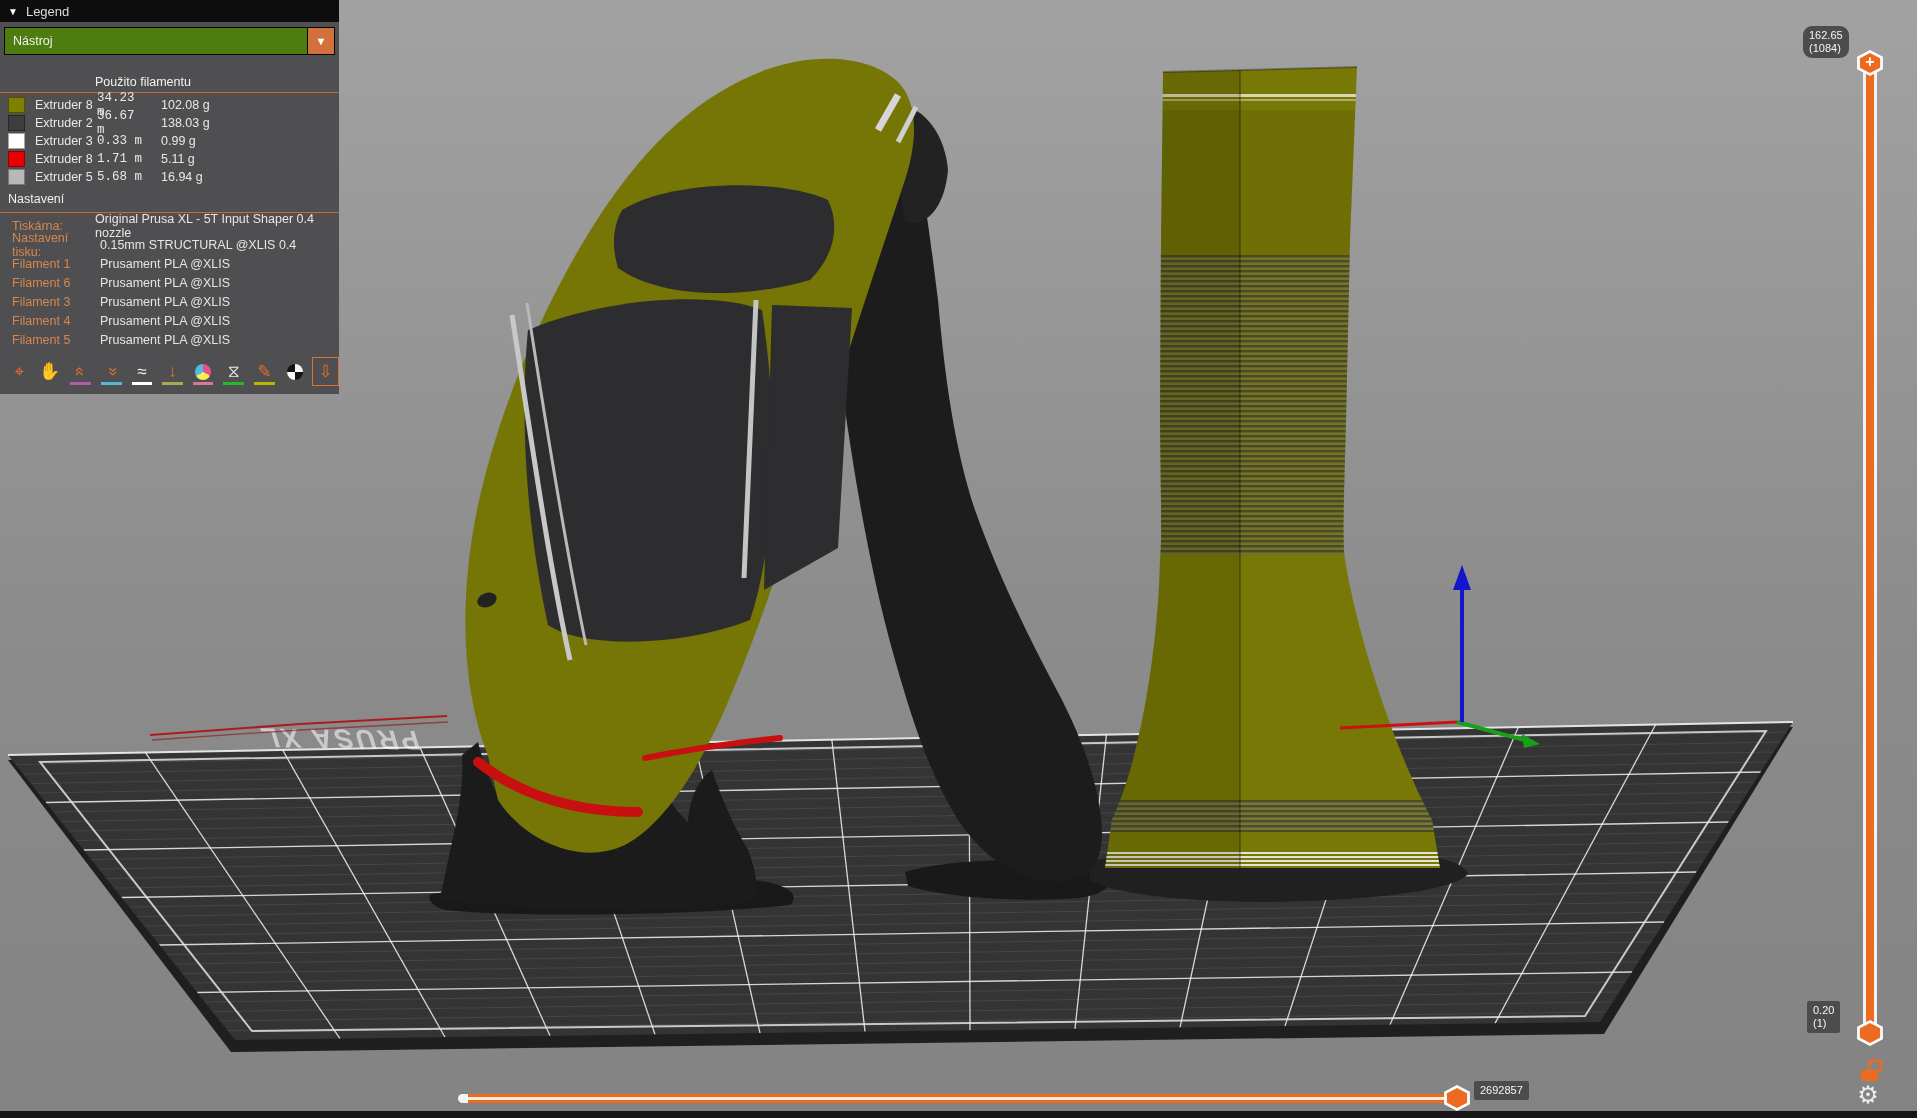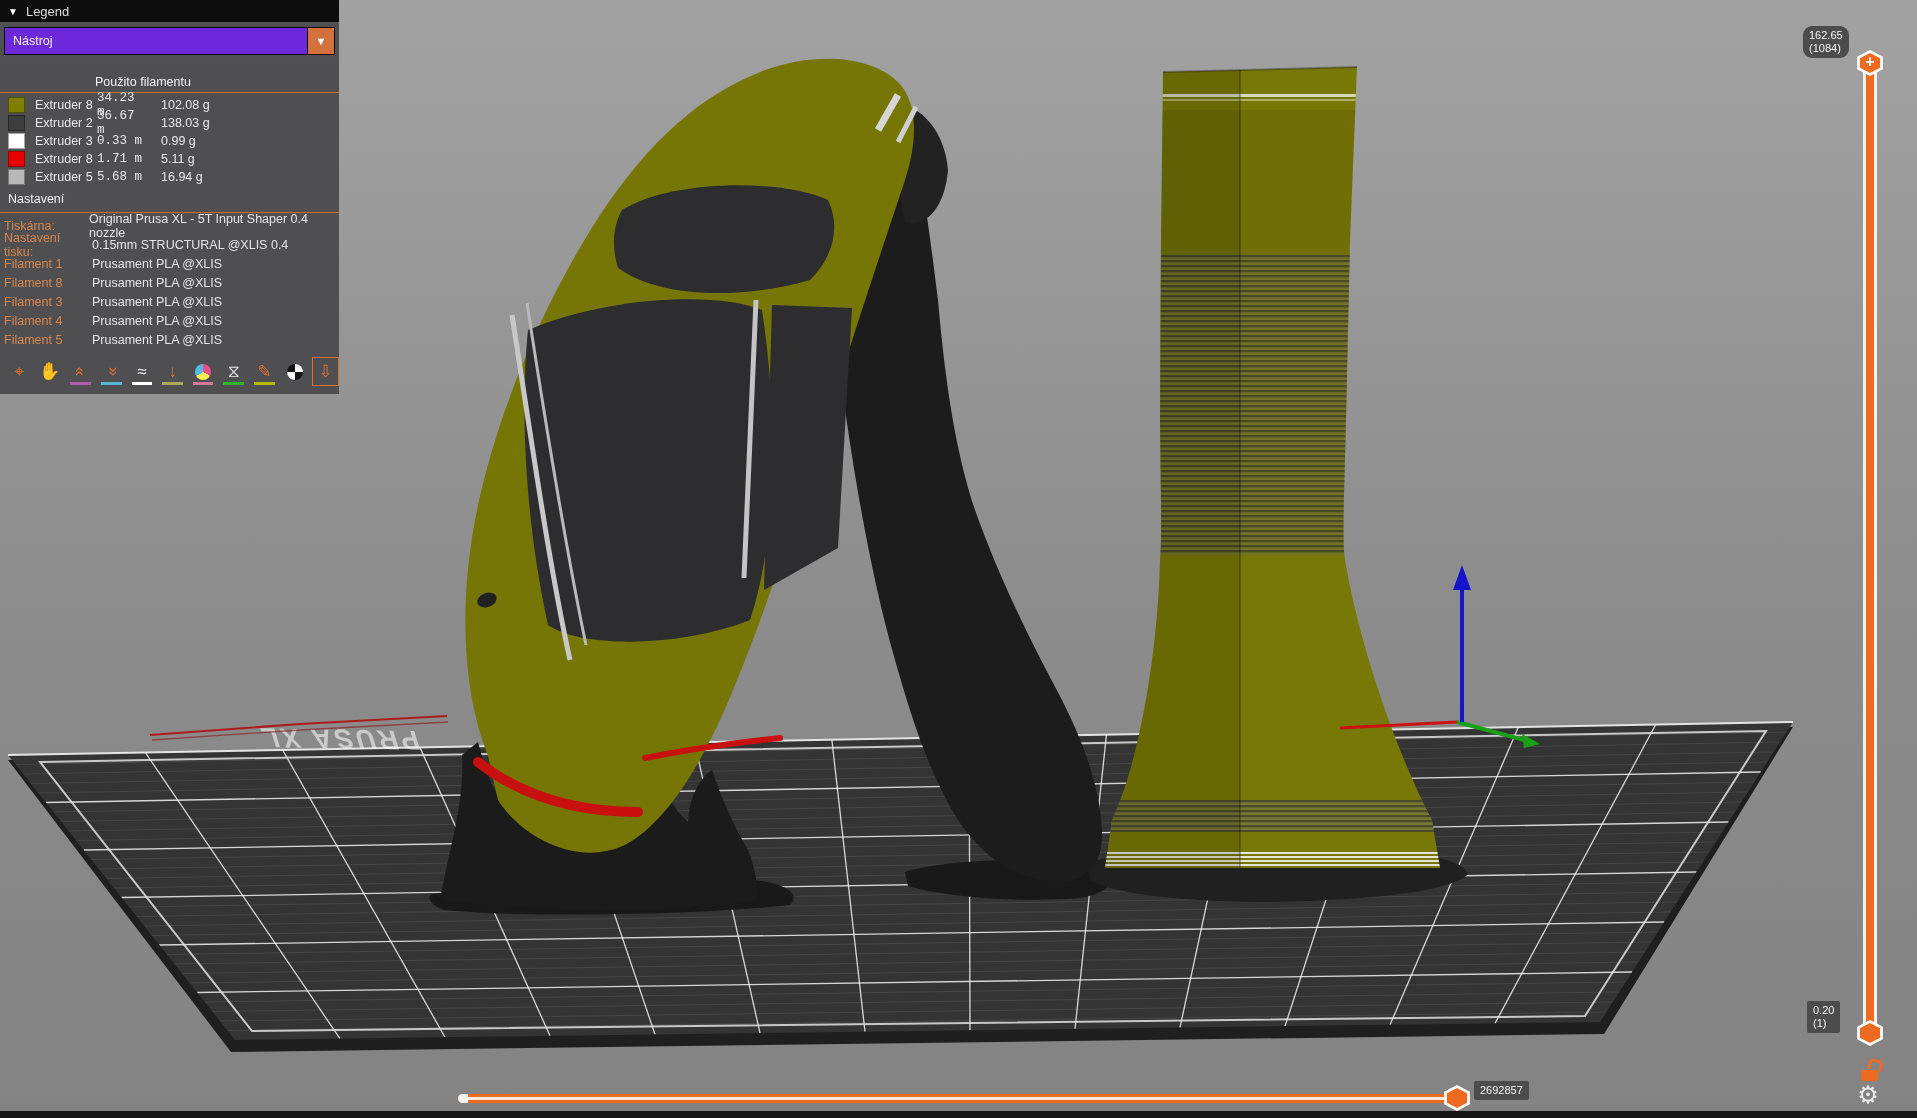--- a/index.html
+++ b/index.html
@@ -8,34 +8,34 @@
          background:linear-gradient(#a2a2a2 0%,#8c8c8c 55%,#838383 100%);}
   svg{display:block}
   .scene{position:absolute;left:0;top:0;}
 
   
   .legend{position:absolute;left:0;top:0;width:339px;background:rgba(74,74,77,0.94);
           color:#e8e8e8;font-size:12.5px;z-index:5;padding-bottom:6px;}
   .legend-header{height:22px;background:#0d0d0d;display:flex;align-items:center;gap:8px;
                  padding:0 8px;color:#dcdcdc;font-size:13px;}
   .legend-header .tri{font-size:10px;color:#fff;}
-  .view-select{margin:5px 4px 20px 4px;height:26px;background:#6d28d9;border:1px solid #060606;
+  .view-select{margin:5px 4px 20px 4px;height:26px;background:#4d7c0f;border:1px solid #060606;
                display:flex;align-items:center;justify-content:space-between;color:#f0f0f0;}
   .view-select .val{padding:0 8px;}
   .dd-btn{width:26px;height:26px;background:#d2713c;color:#fff;display:flex;align-items:center;
           justify-content:center;font-size:11px;border-left:1px solid #060606;}
   .tbl-header{margin:6px 0 3px 95px;color:#f2f2f2;}
   .sep{height:1px;background:#c96b35;margin:2px 0 3px 0;}
   .ex-row{display:flex;align-items:center;height:18px;padding-left:8px;}
   .swatch{width:15px;height:14px;margin-right:10px;border:1px solid rgba(0,0,0,.35);}
   .ex-name{width:62px;}
   .ex-len{width:52px;font-family:Liberation Mono, monospace;}
   .ex-wt{width:70px;margin-left:12px;}
   .section-label{padding:6px 0 4px 8px;color:#f0f0f0;}
-  .set-row{display:flex;height:19px;align-items:center;padding-left:4px;}
+  .set-row{display:flex;height:19px;align-items:center;padding-left:12px;}
   .set-label{width:88px;color:#d7864e;}
   .set-value{color:#e5e5e5;}
   .icon-row{display:flex;gap:4px;padding:8px 0 2px 6px;}
   .licon{width:27px;height:27px;position:relative;display:flex;align-items:center;
          justify-content:center;border:1px solid transparent;}
   .licon.active{border:1px solid #e07030;}
   .licon .glyph{font-size:17px;line-height:1;}
   .licon .ul{position:absolute;left:2px;right:2px;bottom:0;height:3px;}
   .glyph-wheel{width:16px;height:16px;border-radius:50%;
       background:conic-gradient(#e94f8a 0 33%,#f5ef52 33% 66%,#52b9e9 66% 100%);}
@@ -286,21 +286,21 @@
         </div>
         <div class="set-row">
           <span class="set-label">Nastavení tisku:</span>
     <span class="set-value">0.15mm STRUCTURAL @XLIS 0.4</span>
         </div>
         <div class="set-row">
           <span class="set-label">Filament 1</span>
     <span class="set-value">Prusament PLA @XLIS</span>
         </div>
         <div class="set-row">
-          <span class="set-label">Filament 8</span>
+          <span class="set-label">Filament 6</span>
     <span class="set-value">Prusament PLA @XLIS</span>
         </div>
         <div class="set-row">
           <span class="set-label">Filament 3</span>
     <span class="set-value">Prusament PLA @XLIS</span>
         </div>
         <div class="set-row">
           <span class="set-label">Filament 4</span>
     <span class="set-value">Prusament PLA @XLIS</span>
         </div>

